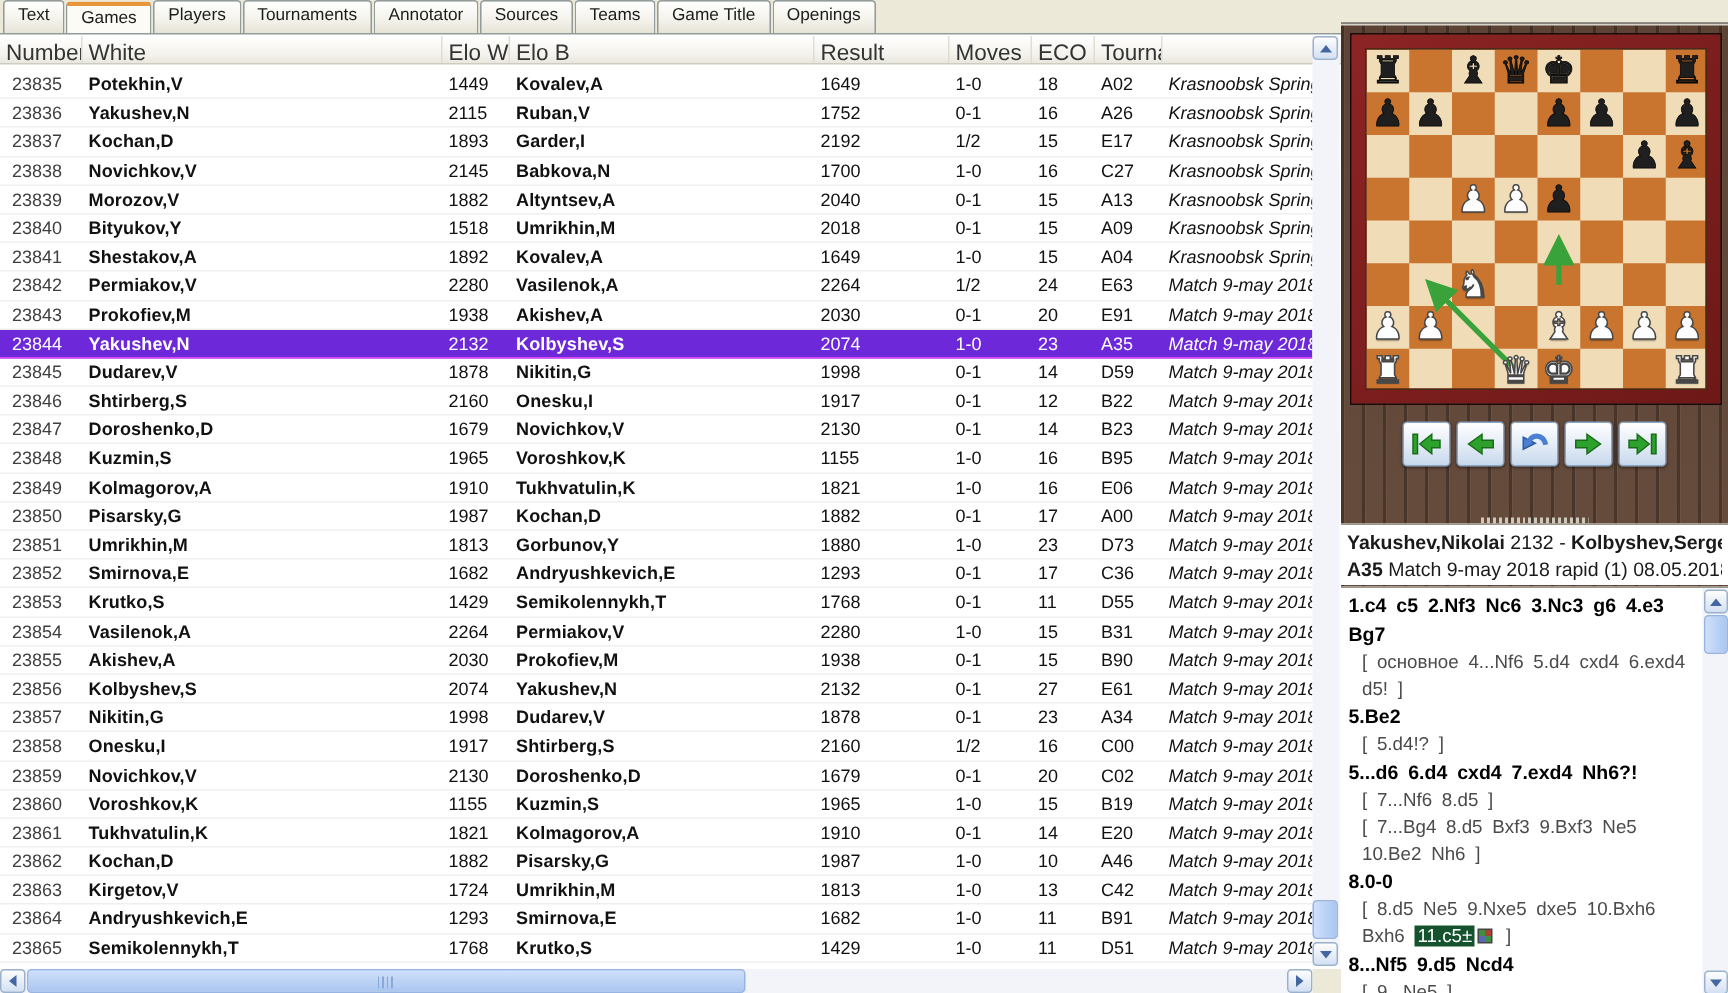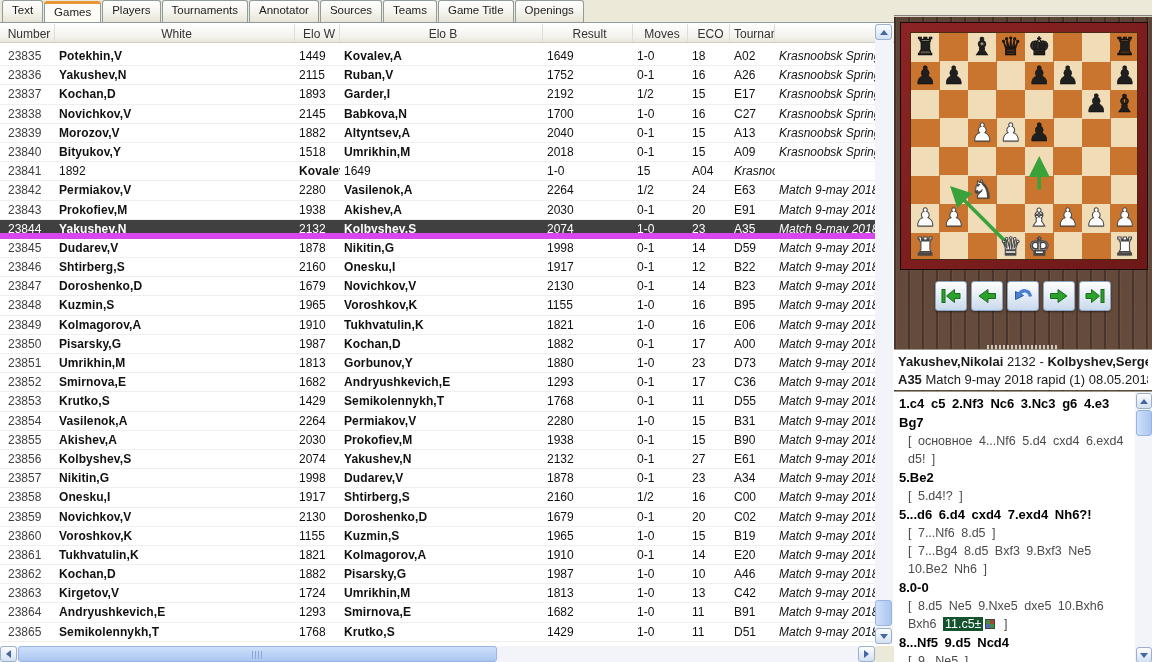--- a/index.html
+++ b/index.html
@@ -16,30 +16,30 @@
        white-space:nowrap;}
   .tab.active{height:21px;background:#fcfbf6;border-top:3px solid #e9953a;padding-top:2px;
        font-size:11.5px;position:relative;z-index:3;}
 
   
   #games-pane{position:absolute;left:0;top:22px;width:894px;height:640px;background:#ffffff;
               border-top:1px solid #919b9c;}
   .grid{display:grid;grid-template-columns:55px 240px 45px 203px 90px 55px 42px 45px 1fr;}
   #table-header{position:absolute;left:0;top:1px;width:1053px;height:19px;
                 background:linear-gradient(#ffffff,#f3f2ec 70%,#e9e7dd);
-                border-bottom:1px solid #cfcdc0;font-size:12px;color:#333;text-align:center;}
+                border-bottom:1px solid #cfcdc0;font-size:15px;color:#333;}
   #table-header .hcell{padding:3px 0 0 4px;border-right:1px solid #e0ded2;overflow:hidden;white-space:nowrap;}
   #table-rows{position:absolute;left:0;top:24px;width:875px;height:601px;overflow:hidden;}
   .trow{height:19.2px;font-size:12px;color:#111;border-bottom:1px solid #f0efec;cursor:default;}
   .trow .cell{padding:2px 0 0 4px;overflow:hidden;white-space:nowrap;line-height:15px;}
   .cell.num{color:#3f3f3f;padding-left:8px;}
   .cell.name{font-weight:bold;letter-spacing:.1px;}
   .cell.result{font-weight:normal;}
   .cell.tourn{font-style:italic;}
-  .trow.selected{background:#404040;border-bottom:6px solid #d946ef;}
+  .trow.selected{background:#6d28d9;border-bottom:1px solid #d946ef;}
   .trow.selected .cell{color:#ffffff;}
 
   
   .sb-btn{position:absolute;width:17px;height:16px;border:1px solid #9ab0cc;border-radius:3px;
           background:linear-gradient(#fdfdfd,#d3e0f3);display:flex;align-items:center;justify-content:center;}
   .sb-tri-up{width:0;height:0;border-left:4px solid transparent;border-right:4px solid transparent;border-bottom:5px solid #4467a3;}
   .sb-tri-down{width:0;height:0;border-left:4px solid transparent;border-right:4px solid transparent;border-top:5px solid #4467a3;}
   .sb-tri-left{width:0;height:0;border-top:4px solid transparent;border-bottom:4px solid transparent;border-right:5px solid #4467a3;}
   .sb-tri-right{width:0;height:0;border-top:4px solid transparent;border-bottom:4px solid transparent;border-left:5px solid #4467a3;}
   .sb-thumb{position:absolute;border:1px solid #98b4e2;border-radius:3px;
@@ -197,20 +197,21 @@
           <div class="cell elo">1518</div>
           <div class="cell name">Umrikhin,M</div>
           <div class="cell elo">2018</div>
           <div class="cell result">0-1</div>
           <div class="cell moves">15</div>
           <div class="cell eco">A09</div>
           <div class="cell tourn">Krasnoobsk Spring</div>
         </div>
         <div class="trow grid">
           <div class="cell num">23841</div>
+          <div class="cell name">Shestakov,A</div>
           <div class="cell elo">1892</div>
           <div class="cell name">Kovalev,A</div>
           <div class="cell elo">1649</div>
           <div class="cell result">1-0</div>
           <div class="cell moves">15</div>
           <div class="cell eco">A04</div>
           <div class="cell tourn">Krasnoobsk Spring</div>
         </div>
         <div class="trow grid">
           <div class="cell num">23842</div>

